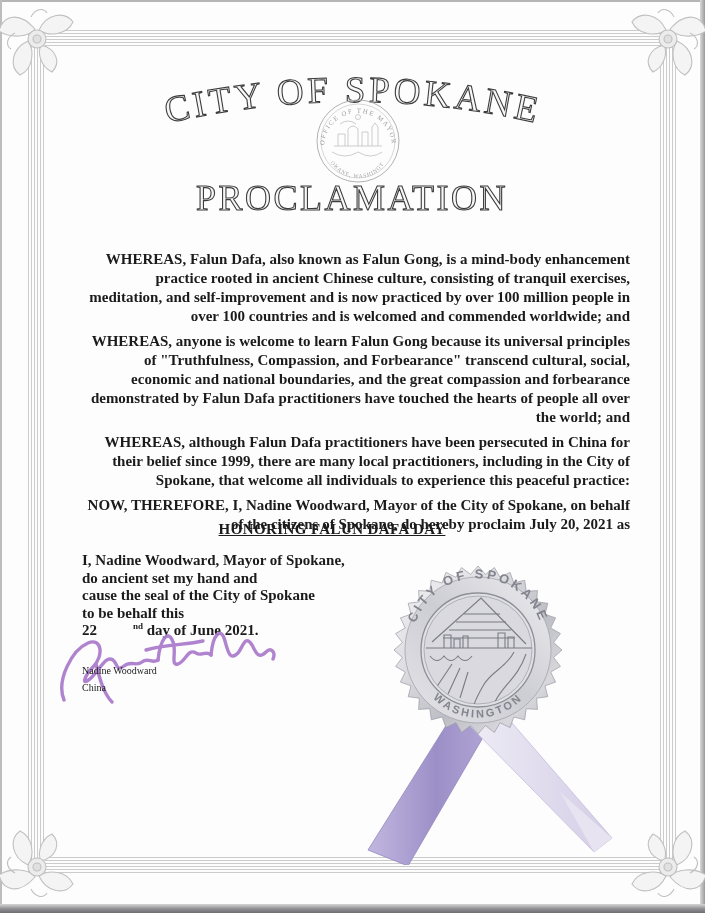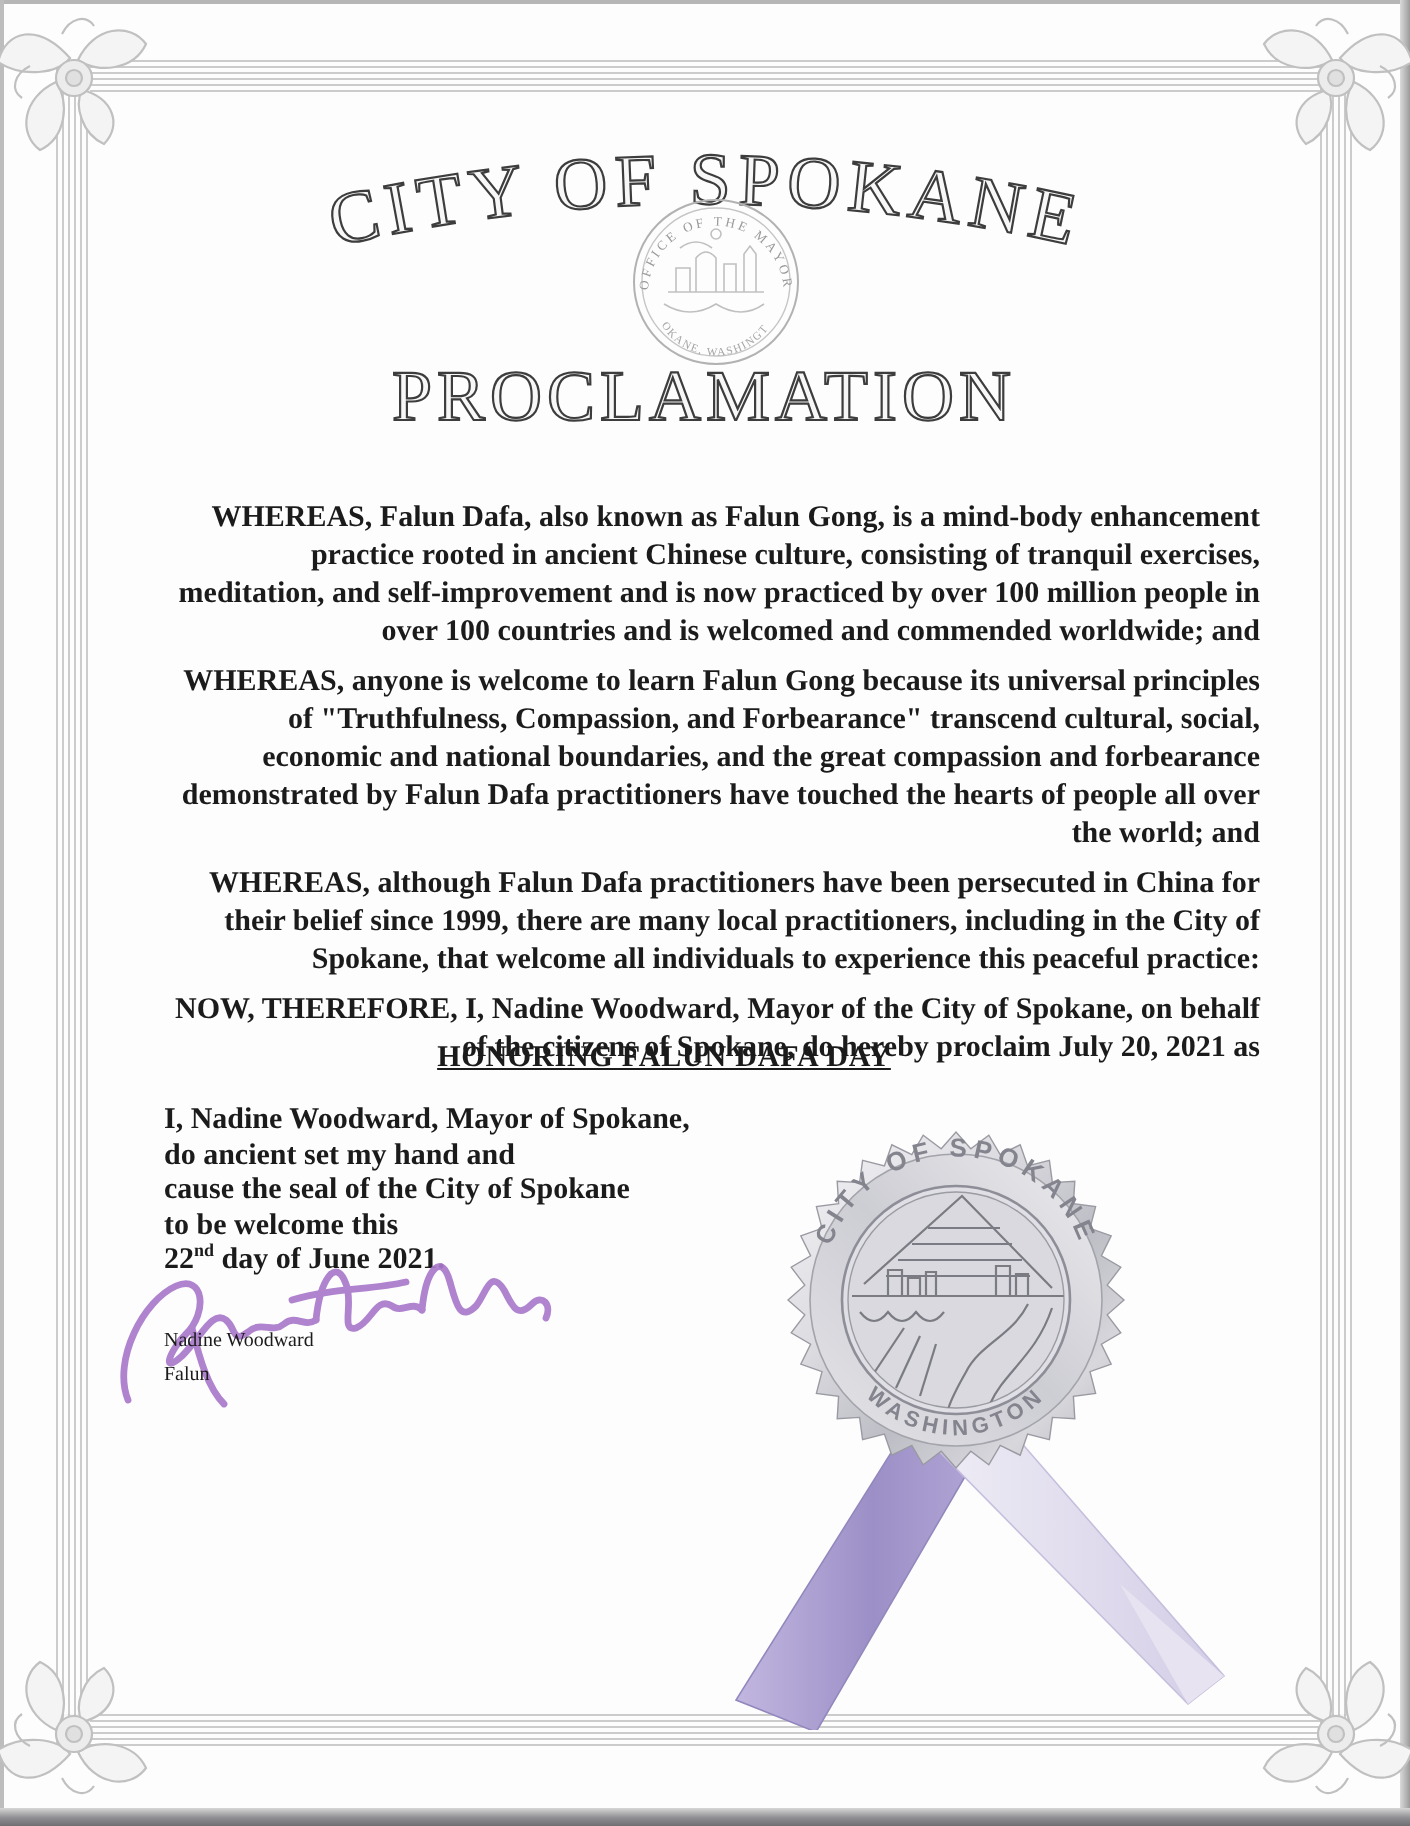--- a/index.html
+++ b/index.html
@@ -20,21 +20,21 @@
   .band-top{left:28px;top:30px;width:649px;}
   .band-bottom{left:28px;top:857px;width:649px;}
   .band-left{left:28px;top:30px;height:844px;}
   .band-right{left:660px;top:30px;height:844px;}
   
   .paragraphs{position:absolute;left:82px;top:250px;width:548px;font-size:15px;line-height:19px;text-align:right;font-weight:bold;}
   .paragraphs p{margin:0 0 6px 0;}
   .day-title{position:absolute;left:82px;top:521px;width:548px;padding-right:48px;box-sizing:border-box;
     text-align:center;font-size:15px;font-weight:bold;letter-spacing:.4px;text-decoration:underline;}
   .closing{position:absolute;left:82px;top:552px;font-size:15px;line-height:17.5px;font-weight:bold;}
-  .closing sup{font-size:9px;vertical-align:super;line-height:0;}
+  .closing sup{font-size:9px;vertical-align:super;line-height:0;margin-left:36px;}
   .typed{position:absolute;left:82px;top:662px;font-size:10px;line-height:17px;}
   .sig-svg{position:absolute;left:52px;top:626px;}
   .seal-svg{position:absolute;left:355px;top:550px;}
   .hdr-svg{position:absolute;left:0;top:0;}
   .corner-svg{position:absolute;left:0;top:0;}
 </style>
 </head>
 <body>
 
 <div class="page">
@@ -115,37 +115,37 @@
     <p><strong>WHEREAS,</strong><span> although Falun Dafa practitioners have been persecuted in China for their belief since 1999, there are many local practitioners, including in the City of Spokane, that welcome all individuals to experience this peaceful practice:</span></p>
     <p><strong>NOW, THEREFORE,</strong><span> I, Nadine Woodward, Mayor of the City of Spokane, on behalf of the citizens of Spokane, do hereby proclaim July 20, 2021 as</span></p>
   </div>
 
   <div class="day-title">HONORING FALUN DAFA DAY</div>
 
   <div class="closing">
     <div>I, Nadine Woodward, Mayor of Spokane,</div>
     <div>do ancient set my hand and</div>
     <div>cause the seal of the City of Spokane</div>
-    <div>to be welcome this</div>
+    <div>to be behalf this</div>
     <div><span>22</span><sup>nd</sup><span> day of June 2021.</span></div>
   </div>
 
   <svg class="sig-svg" width="245" height="84" viewBox="52 626 245 84">
     <g fill="none" stroke="#a979cb" stroke-width="3.4" stroke-linecap="round" stroke-linejoin="round" opacity=".92">
       <path d="M 64,700 C 56,680 72,650 88,643 C 102,637 104,656 93,667 C 85,675 80,688 91,678 C 101,668 106,655 113,660 C 118,664 116,672 124,666 C 131,660 136,667 142,662 C 148,657 152,664 158,660"></path>
       <path d="M 158,660 C 160,640 168,628 173,642 C 177,652 170,666 178,664 C 186,661 188,648 196,653 C 201,657 206,650 211,655"></path>
       <path d="M 211,655 C 213,634 221,626 225,641 C 228,652 230,661 238,653 C 243,647 245,634 252,645 C 256,652 258,660 266,652 C 271,647 276,652 273,659"></path>
       <path d="M 96,664 C 100,680 104,694 112,702"></path>
       <path d="M 146,650 C 166,644 186,645 203,641"></path>
     </g>
   </svg>
 
   <div class="typed">
     <div>Nadine Woodward</div>
-    <div>Falun</div>
+    <div>China</div>
   </div>
 
   <svg class="seal-svg" width="280" height="315" viewBox="355 550 280 315">
     <defs>
       <linearGradient id="foil" x1="0" y1="0" x2="1" y2="1">
         <stop offset="0" stop-color="#f6f6f8"></stop>
         <stop offset=".35" stop-color="#dcdce1"></stop>
         <stop offset=".6" stop-color="#bdbdc5"></stop>
         <stop offset=".8" stop-color="#d7d7dc"></stop>
         <stop offset="1" stop-color="#b1b1b9"></stop>

